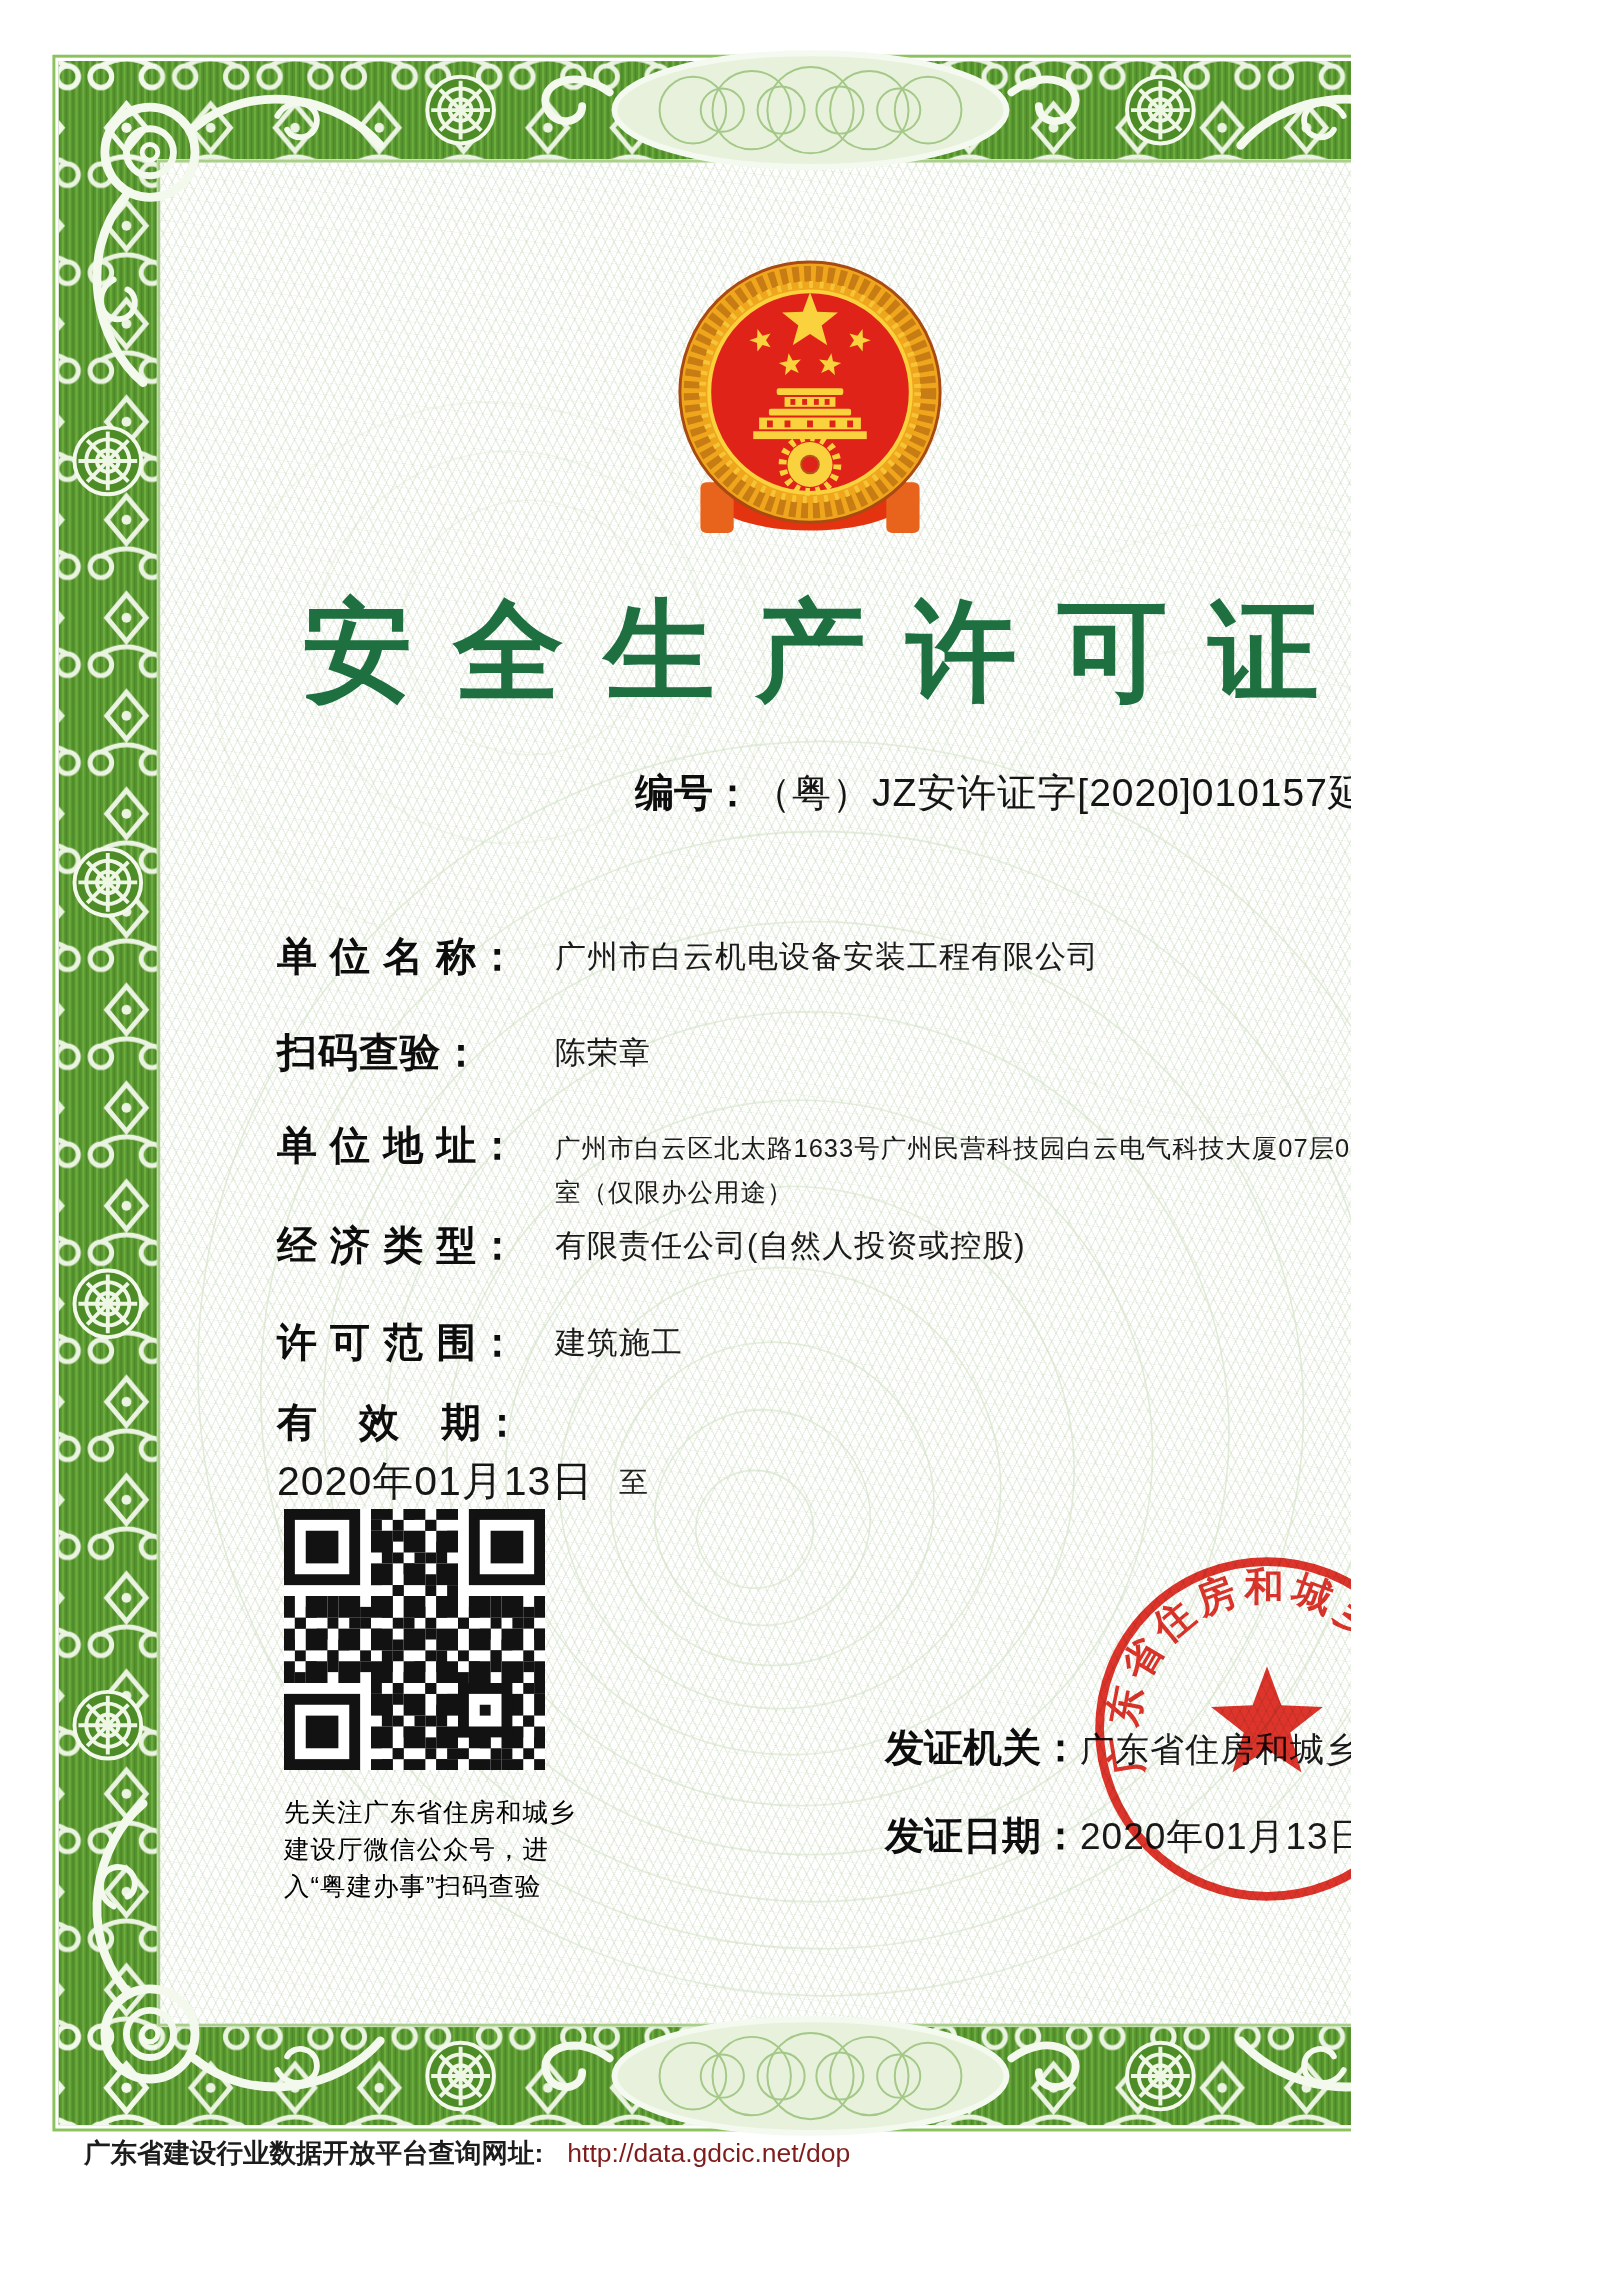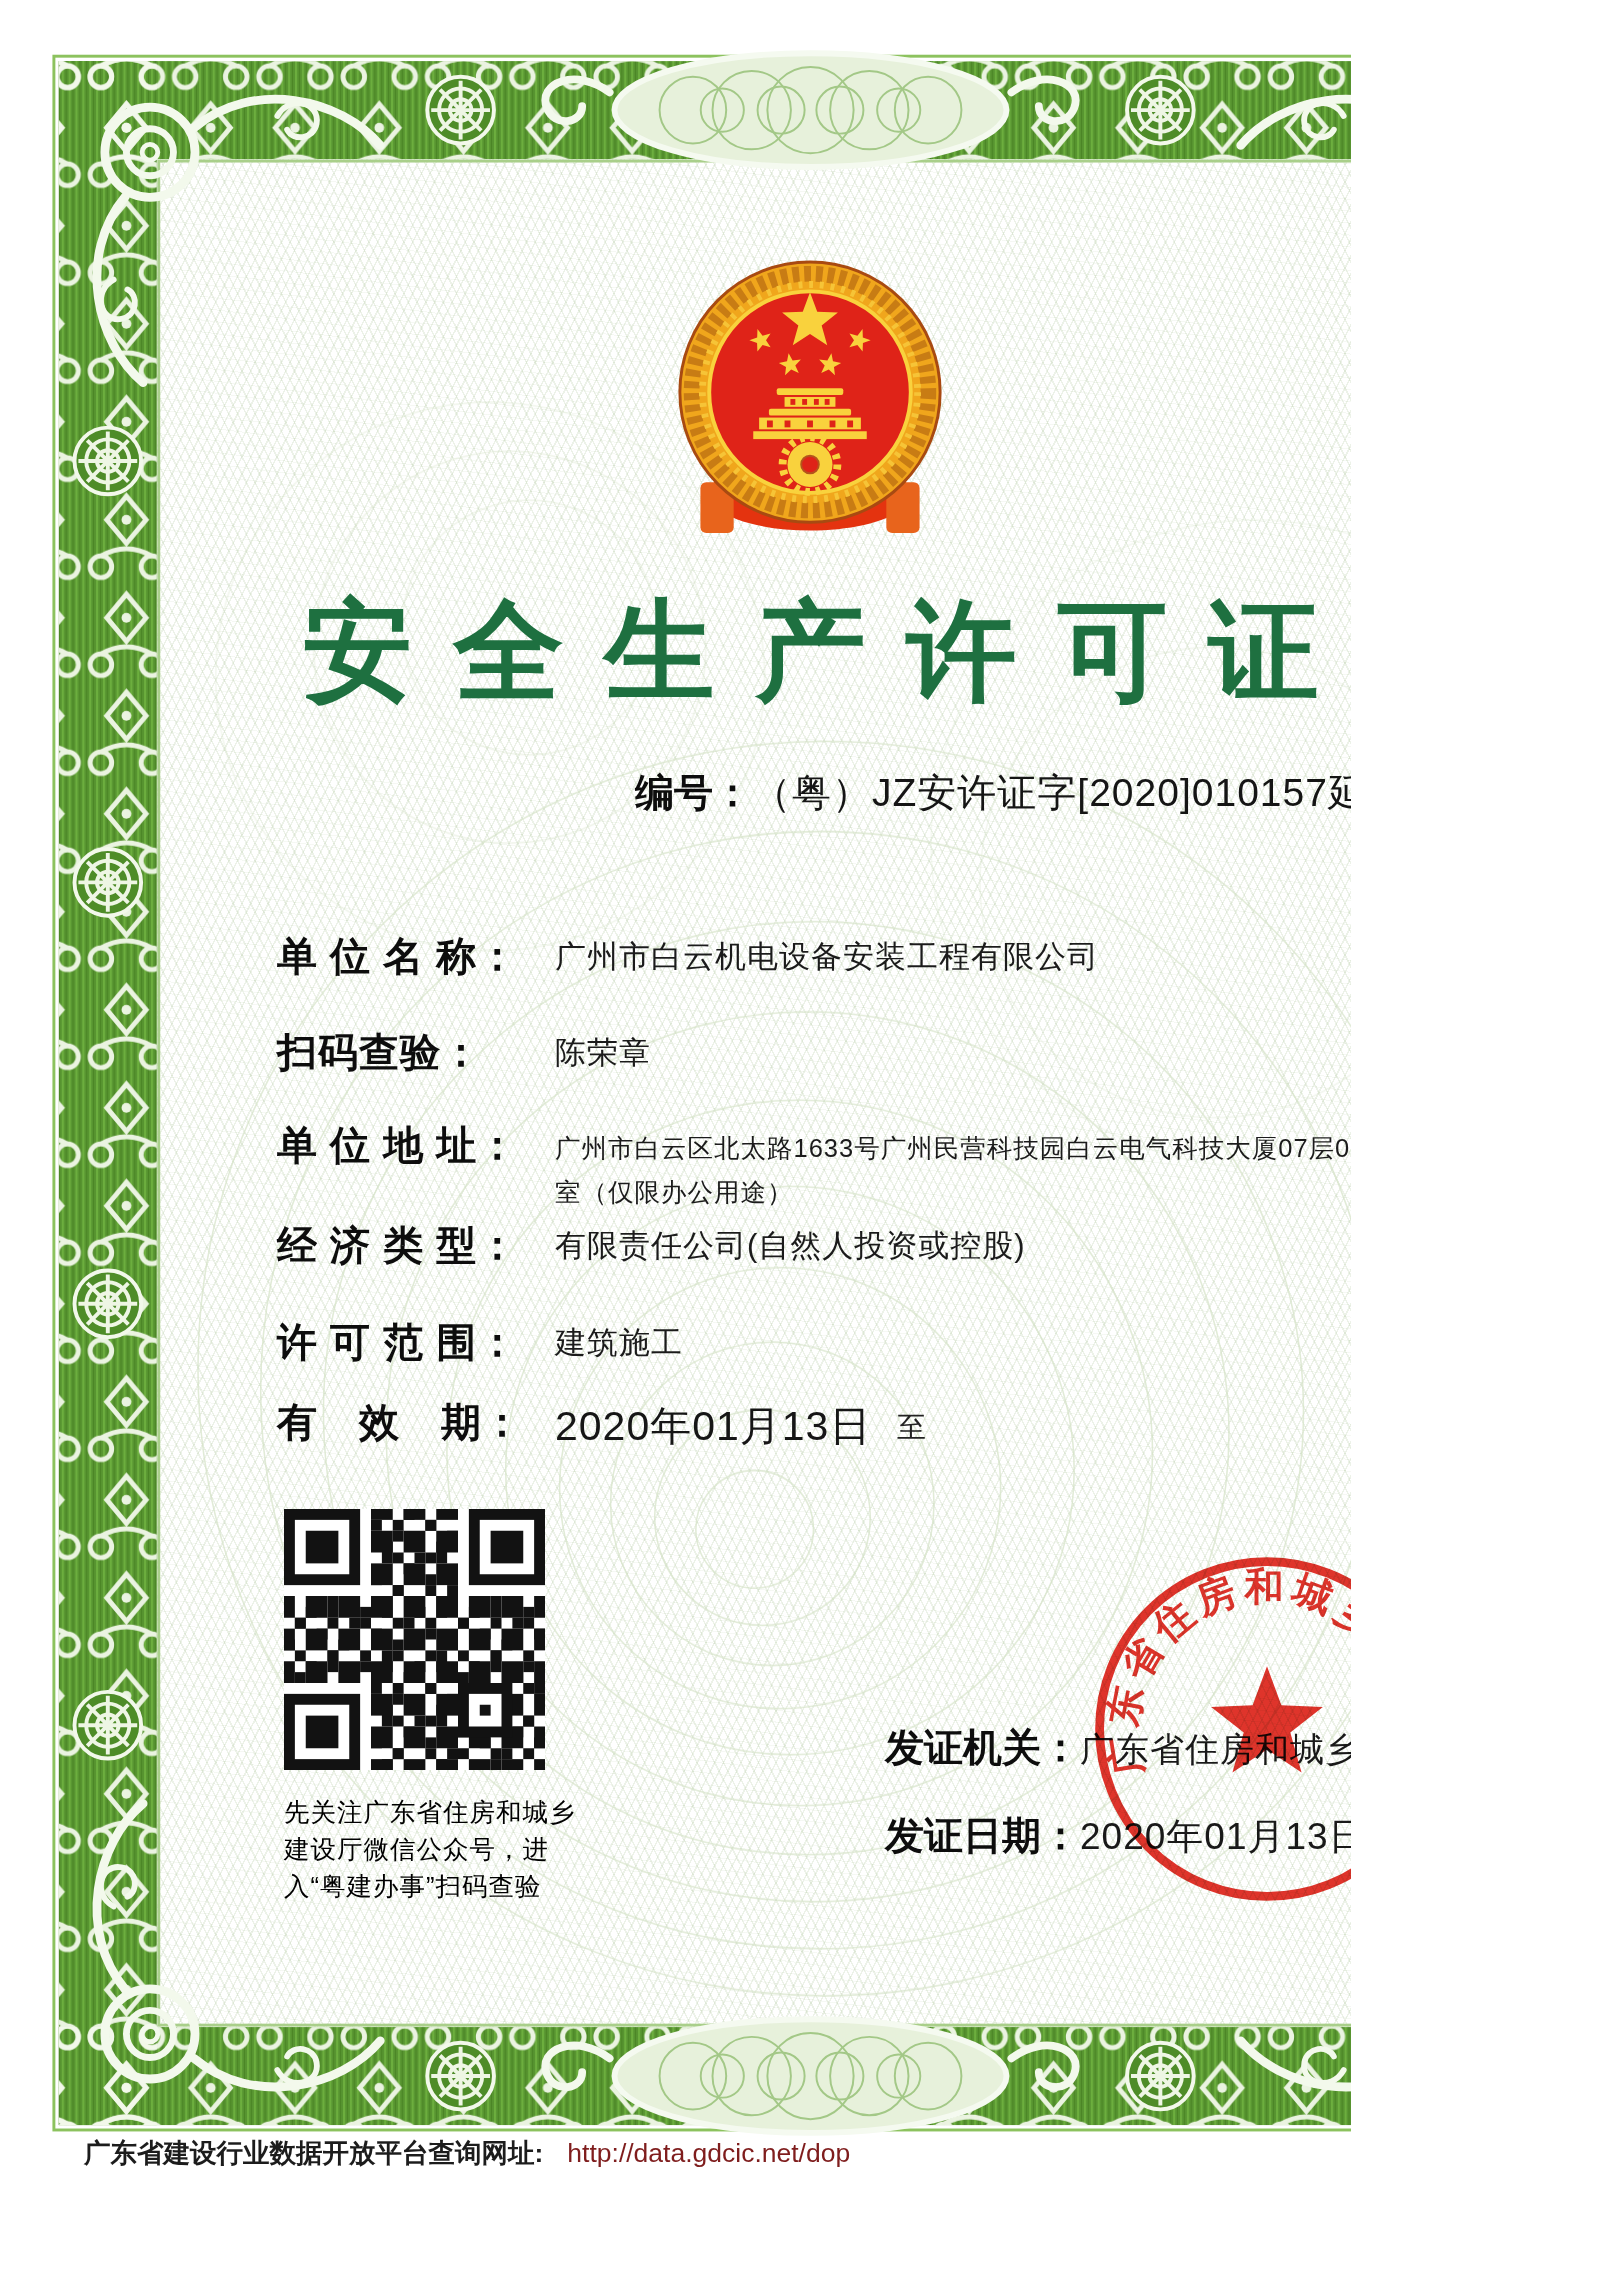--- a/index.html
+++ b/index.html
@@ -19,21 +19,21 @@
   .numline .nl{font-size:39px;font-weight:800;color:#0d0d0d;}
   .numline .nv{font-size:39px;font-weight:500;color:#151515;letter-spacing:1px;}
   .row{position:absolute;left:277px;display:flex;align-items:flex-start;width:1108px;}
   .lbl{flex:none;width:278px;font-size:40px;font-weight:800;color:#0d0d0d;letter-spacing:1px;white-space:nowrap;}
   .val{font-size:31px;color:#1b1b1b;padding-top:6.9px;letter-spacing:1px;}
   .val-addr{font-size:25.5px;line-height:1.72;width:821px;padding-top:8.8px;}
   .val-date{display:flex;align-items:baseline;padding-top:3.9px;}
   .val-date .d{font-size:41px;color:#161616;}
   .val-date .sep{font-size:29px;margin:0 25.5px;position:relative;top:-2.9px;color:#222;}
   .r-name{top:929px;} .r-person{top:1025px;} .r-addr{top:1118px;}
-  .r-econ{top:1218px;} .r-scope{top:1315px;} .r-valid{top:1395px;}
+  .r-econ{top:1218px;} .r-scope{top:1315px;} .r-valid{top:1395px;flex-direction:column;}
   .qr{left:284px;top:1509px;}
   .qr-caption{left:284px;top:1794px;width:306px;font-size:25.5px;line-height:1.45;color:#000000;letter-spacing:1px;}
   .issue-row{position:absolute;left:885px;display:flex;align-items:baseline;white-space:nowrap;}
   .i-auth{top:1721px;text-align:right;} .i-date{top:1809px;}
   .issue-row .il{font-size:39px;font-weight:800;color:#0d0d0d;}
   .issue-row .iv{font-size:34px;color:#191919;letter-spacing:1px;}
   .i-date .iv{font-size:37px;}
   .stamp{left:1081px;top:1543px;mix-blend-mode:multiply;opacity:.93;pointer-events:none;}
   .footer{left:84px;top:2135px;display:flex;align-items:baseline;white-space:nowrap;}
   .footer .fl{font-size:26.5px;font-weight:800;color:#1c1c1c;}

